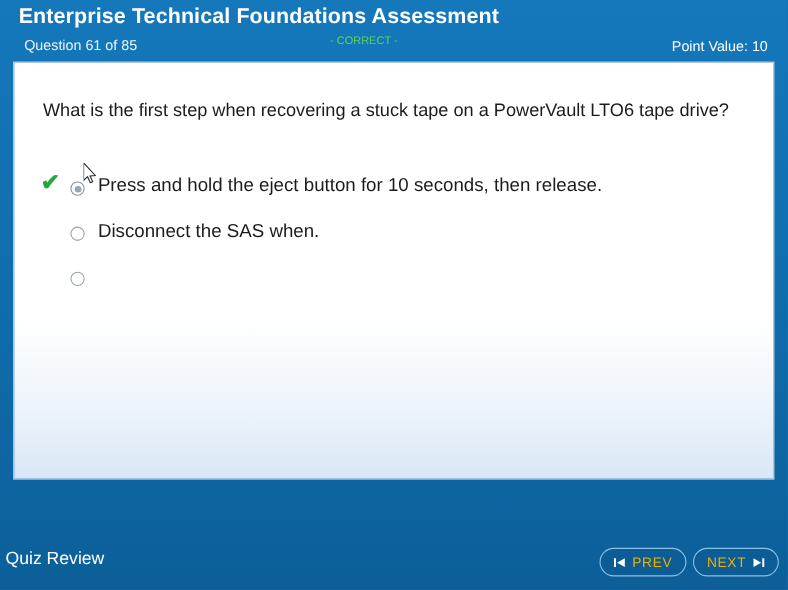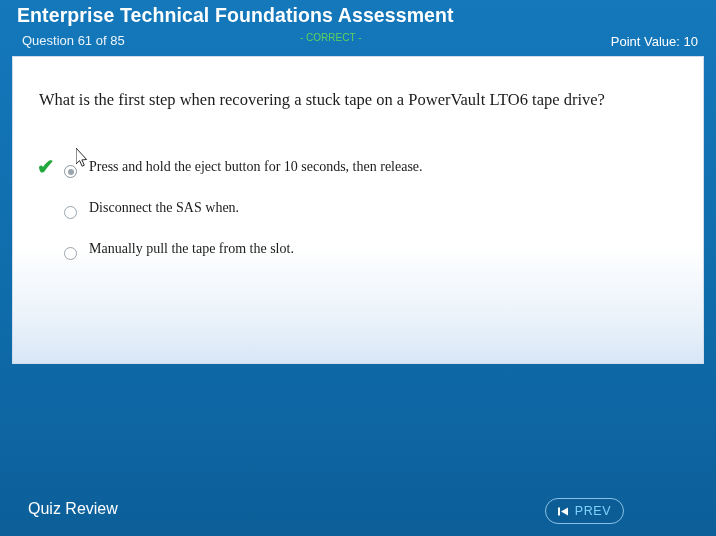--- a/index.html
+++ b/index.html
@@ -61,25 +61,24 @@
     font-size: 13px;
     color: #ffffff;
     white-space: nowrap;
   }
   
   .card {
     position: absolute;
     left: 12px;
     top: 56px;
     width: 692px;
-    height: 308px;
+    height: 380px;
     background: linear-gradient(180deg, #ffffff 0%, #ffffff 62%, #eaf2fa 86%, #d8e7f6 100%);
     border: 1px solid #cfdced;
     box-sizing: border-box;
-    font-family: Liberation Serif, serif;
   }
   .question-text {
     position: absolute;
     left: 26px;
     top: 32px;
     width: 650px;
     font-size: 16.5px;
     color: #1b1b1b;
     line-height: 22px;
   }
@@ -117,21 +116,21 @@
     top: 2.5px;
     width: 6px;
     height: 6px;
     border-radius: 50%;
     background: #9aa4ad;
   }
   .choice-label {
     position: absolute;
     left: 76px;
     top: 0px;
-    font-size: 14px;
+    font-size: 17px;
     color: #1b1b1b;
     white-space: nowrap;
   }
   .check-mark {
     position: absolute;
     left: 24px;
     top: -3px;
     width: 22px;
     height: 22px;
     color: #22a83c;
@@ -151,34 +150,34 @@
   
   .footer {
     position: absolute;
     left: 0;
     bottom: 0;
     width: 716px;
     height: 48px;
   }
   .quiz-review {
     position: absolute;
-    left: 28px;
+    left: 5px;
     top: 12px;
     font-size: 16px;
     color: #ffffff;
     text-align: right;
   }
   .nav-btn {
     position: absolute;
     top: 10px;
     height: 26px;
     border-radius: 13px;
     background: #0c5c95;
     border: 1px solid #89c2e6;
-    color: #7dd3fc;
+    color: #eab308;
     font-size: 12.5px;
     letter-spacing: 0.6px;
     display: flex;
     align-items: center;
     justify-content: center;
     gap: 6px;
     box-sizing: border-box;
     cursor: pointer;
   }
   .btn-prev {
@@ -217,21 +216,20 @@
         <span class="choice-label">Press and hold the eject button for 10 seconds, then release.</span>
       </div>
 
       <div class="choice">
         <span class="radio"></span>
         <span class="choice-label">Disconnect the SAS when.</span>
       </div>
 
       <div class="choice">
         <span class="radio"></span>
-        <span class="choice-label">Manually pull the tape from the slot.</span>
       </div>
 
 
     </div>
   </div>
 
   <div class="cursor">
     <svg width="12" height="19" viewBox="0 0 12 19">
       <polygon points="0,0 0,16 3.6,12.6 6.1,18.2 8.3,17.2 5.9,11.9 10.6,11.5" fill="#ffffff" stroke="#2b2b2b" stroke-width="1"></polygon>
     </svg>
@@ -243,15 +241,24 @@
     <div class="nav-btn btn-prev">
       <span class="nav-icon">
         <svg width="11" height="9" viewBox="0 0 11 9">
           <rect x="0" y="0.5" width="2" height="8" fill="#ffffff"></rect>
           <polygon points="10,0.5 10,8.5 3,4.5" fill="#ffffff"></polygon>
         </svg>
       </span>
       <span>PREV</span>
     </div>
 
+    <div class="nav-btn btn-next">
+      <span>NEXT</span>
+      <span class="nav-icon">
+        <svg width="11" height="9" viewBox="0 0 11 9">
+          <polygon points="1,0.5 1,8.5 8,4.5" fill="#ffffff"></polygon>
+          <rect x="9" y="0.5" width="2" height="8" fill="#ffffff"></rect>
+        </svg>
+      </span>
+    </div>
   </div>
 
 </div>
 
 </body></html>

